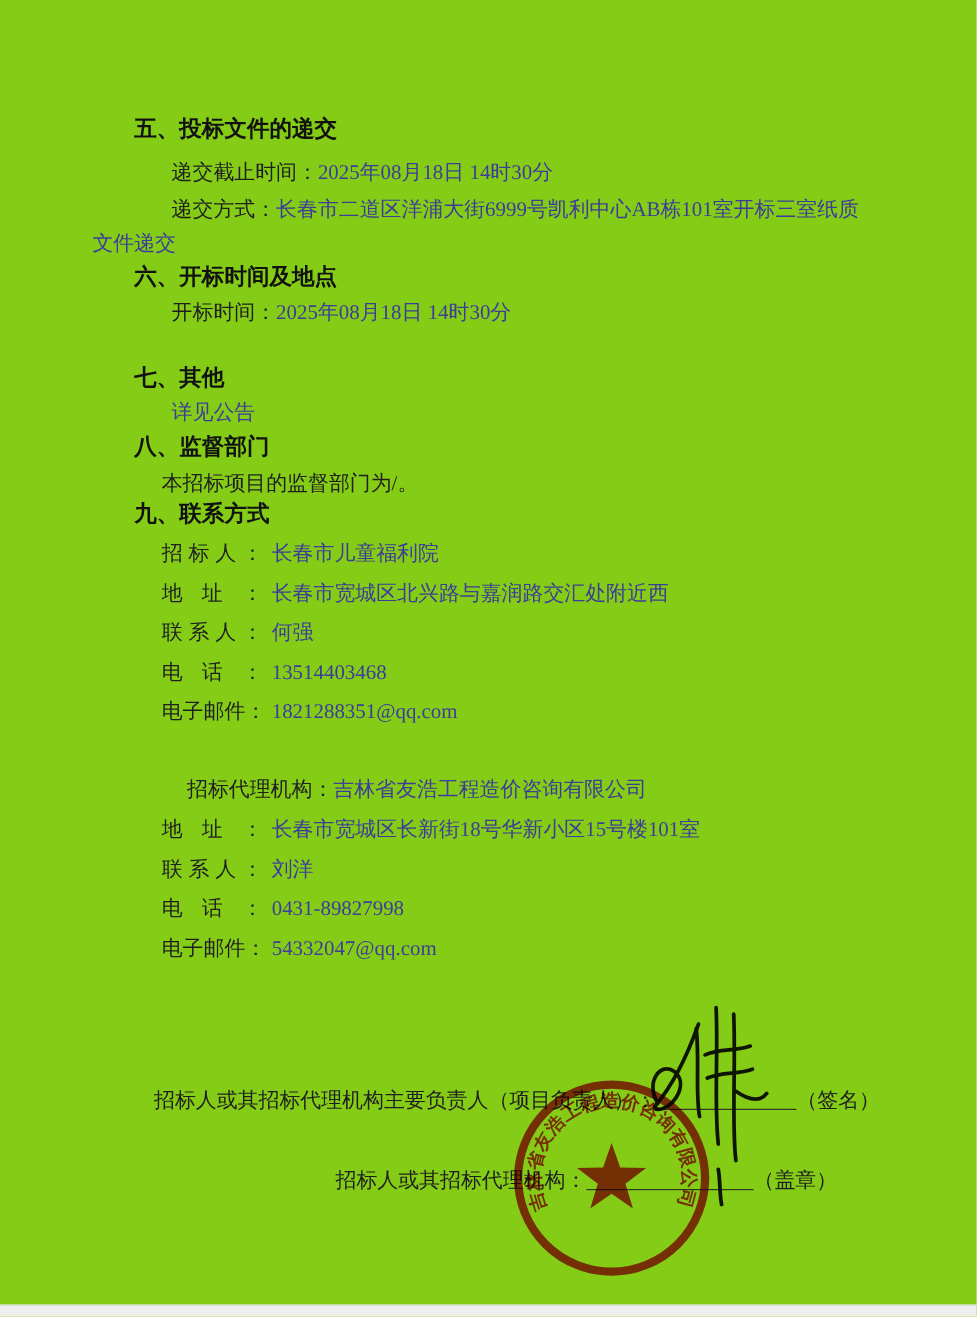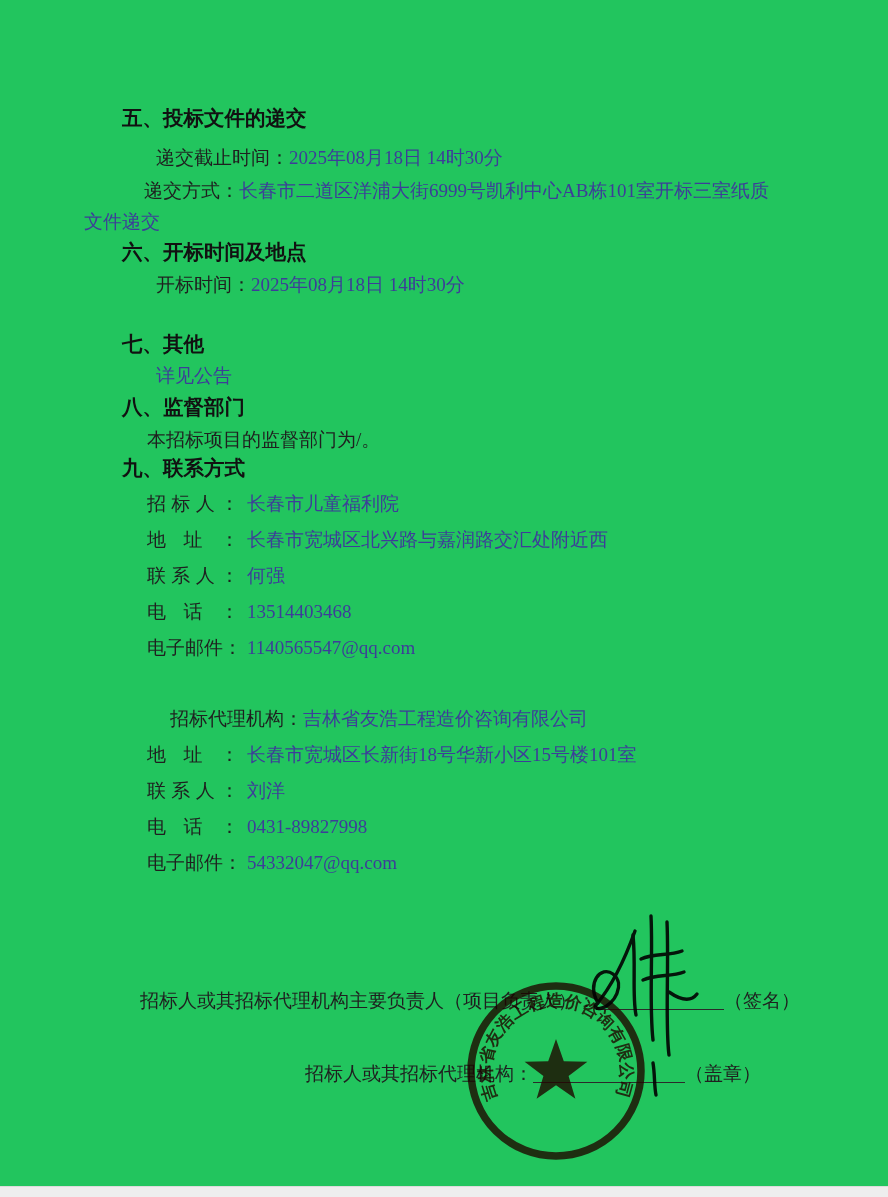--- a/index.html
+++ b/index.html
@@ -1,19 +1,19 @@
 <!DOCTYPE html>
 <html><head>
 <meta charset="utf-8">
 <style>
   html,body{margin:0;padding:0;background:#ffffff;}
   .page{
     position:relative;
     width:888px;height:1197px;
-    background:#22c55e;
+    background:#84cc16;
     font-family:"Liberation Serif","DejaVu Serif",serif;
     color:#1f1f1f;
     overflow:hidden;
   }
   .ln{position:absolute;font-size:19px;line-height:27px;white-space:nowrap;}
   .hd{font-weight:bold;font-size:20.5px;color:#111;}
   .lbl{color:#1f1f1f;}
   .jlbl{display:inline-block;width:92px;text-align:justify;text-align-last:justify;vertical-align:top;}
   .val{color:#3d3d99;}
   .gap{display:inline-block;width:8px;}
@@ -29,21 +29,21 @@
 </style>
 </head>
 <body>
 
 <div class="page">
 
   <div class="ln hd" style="left:122px;top:105px;">五、投标文件的递交</div>
   <div class="ln" style="left:156px;top:144px;">
     <span class="lbl">递交截止时间：</span><span class="val">2025年08月18日  14时30分</span>
   </div>
-  <div class="ln" style="left:144px;top:177px;text-align:center;">
+  <div class="ln" style="left:156px;top:177px;text-align:center;">
     <span class="lbl">递交方式：</span><span class="val">长春市二道区洋浦大街6999号凯利中心AB栋101室开标三室纸质</span>
   </div>
   <div class="ln val" style="left:84px;top:208px;">文件递交</div>
 
   <div class="ln hd" style="left:122px;top:239px;">六、开标时间及地点</div>
   <div class="ln" style="left:156px;top:271px;">
     <span class="lbl">开标时间：</span><span class="val">2025年08月18日  14时30分</span>
   </div>
 
   <div class="ln hd" style="left:122px;top:331px;">七、其他</div>
@@ -60,21 +60,21 @@
   <div class="ln" style="left:147px;top:526px;">
     <span class="jlbl lbl">地址：</span><span class="gap"></span><span class="val">长春市宽城区北兴路与嘉润路交汇处附近西</span>
   </div>
   <div class="ln" style="left:147px;top:562px;">
     <span class="jlbl lbl">联系人：</span><span class="gap"></span><span class="val">何强</span>
   </div>
   <div class="ln" style="left:147px;top:598px;">
     <span class="jlbl lbl">电话：</span><span class="gap"></span><span class="val">13514403468</span>
   </div>
   <div class="ln" style="left:147px;top:634px;">
-    <span class="jlbl lbl">电子邮件：</span><span class="gap"></span><span class="val">1140565547@qq.com</span>
+    <span class="jlbl lbl">电子邮件：</span><span class="gap"></span><span class="val">1821288351@qq.com</span>
   </div>
 
   <div class="ln" style="left:147px;top:705px;margin-left:23px;">
     <span class="lbl">招标代理机构：</span><span class="val">吉林省友浩工程造价咨询有限公司</span>
   </div>
   <div class="ln" style="left:147px;top:741px;">
     <span class="jlbl lbl">地址：</span><span class="gap"></span><span class="val">长春市宽城区长新街18号华新小区15号楼101室</span>
   </div>
   <div class="ln" style="left:147px;top:777px;">
     <span class="jlbl lbl">联系人：</span><span class="gap"></span><span class="val">刘洋</span>

